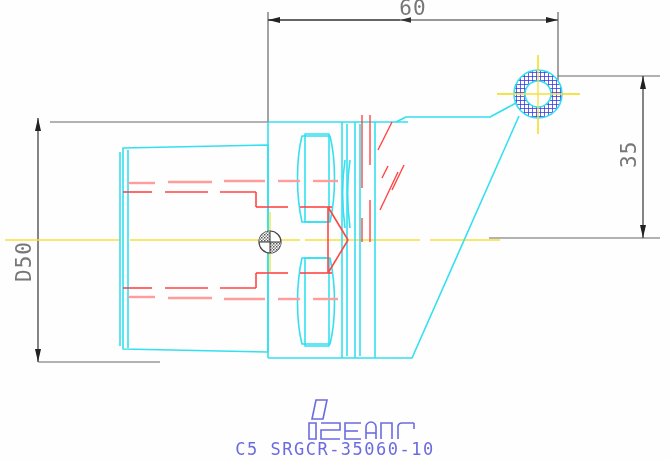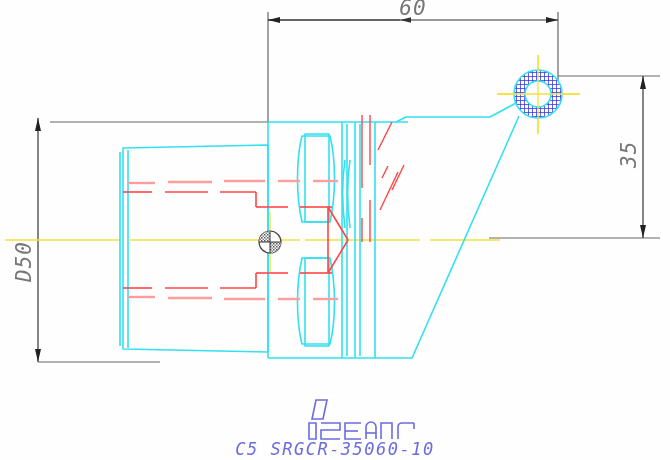--- a/index.html
+++ b/index.html
@@ -11,21 +11,20 @@
     width: 670px;
     height: 460px;
     font-family: "DejaVu Sans Mono", monospace;
     overflow: hidden;
   }
   #drawing-root {
     position: relative;
     width: 670px;
     height: 460px;
     background: #fefefe;
-    font-style: italic;
   }
   svg#cad {
     display: block;
     width: 670px;
     height: 460px;
     shape-rendering: geometricPrecision;
   }
   .dim-text {
     font-family: "DejaVu Sans Mono", monospace;
     font-size: 21px;

